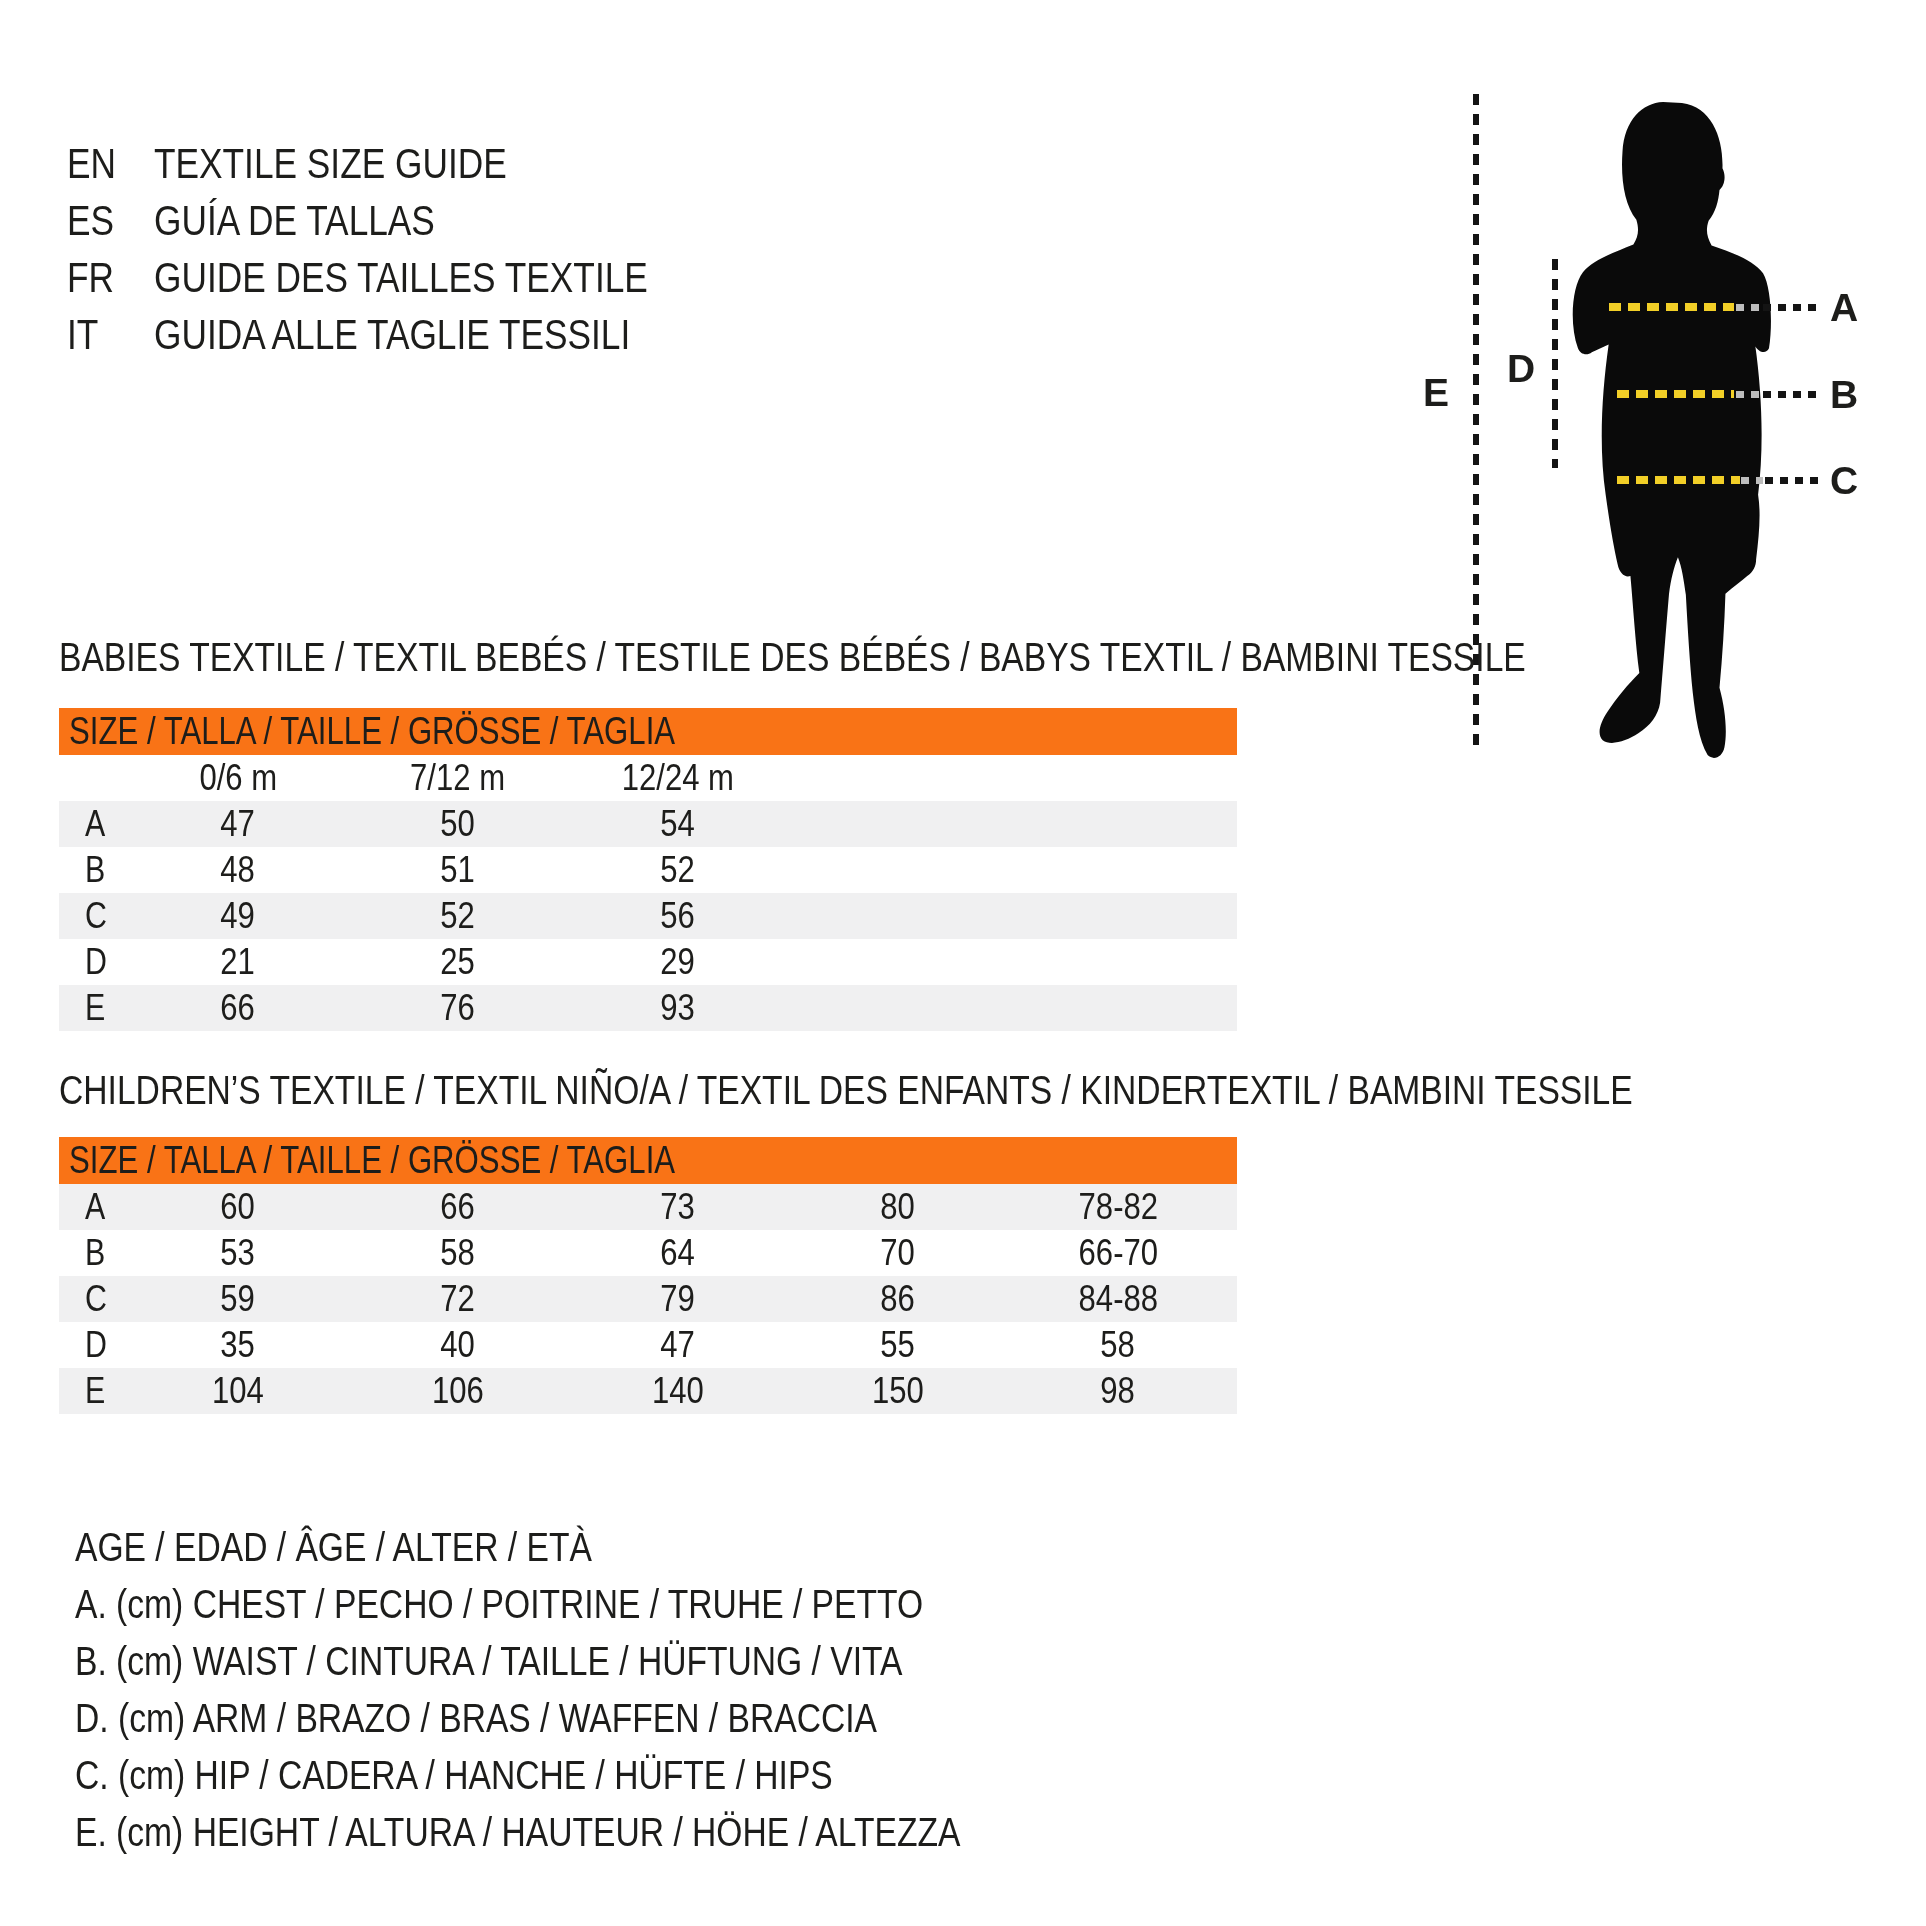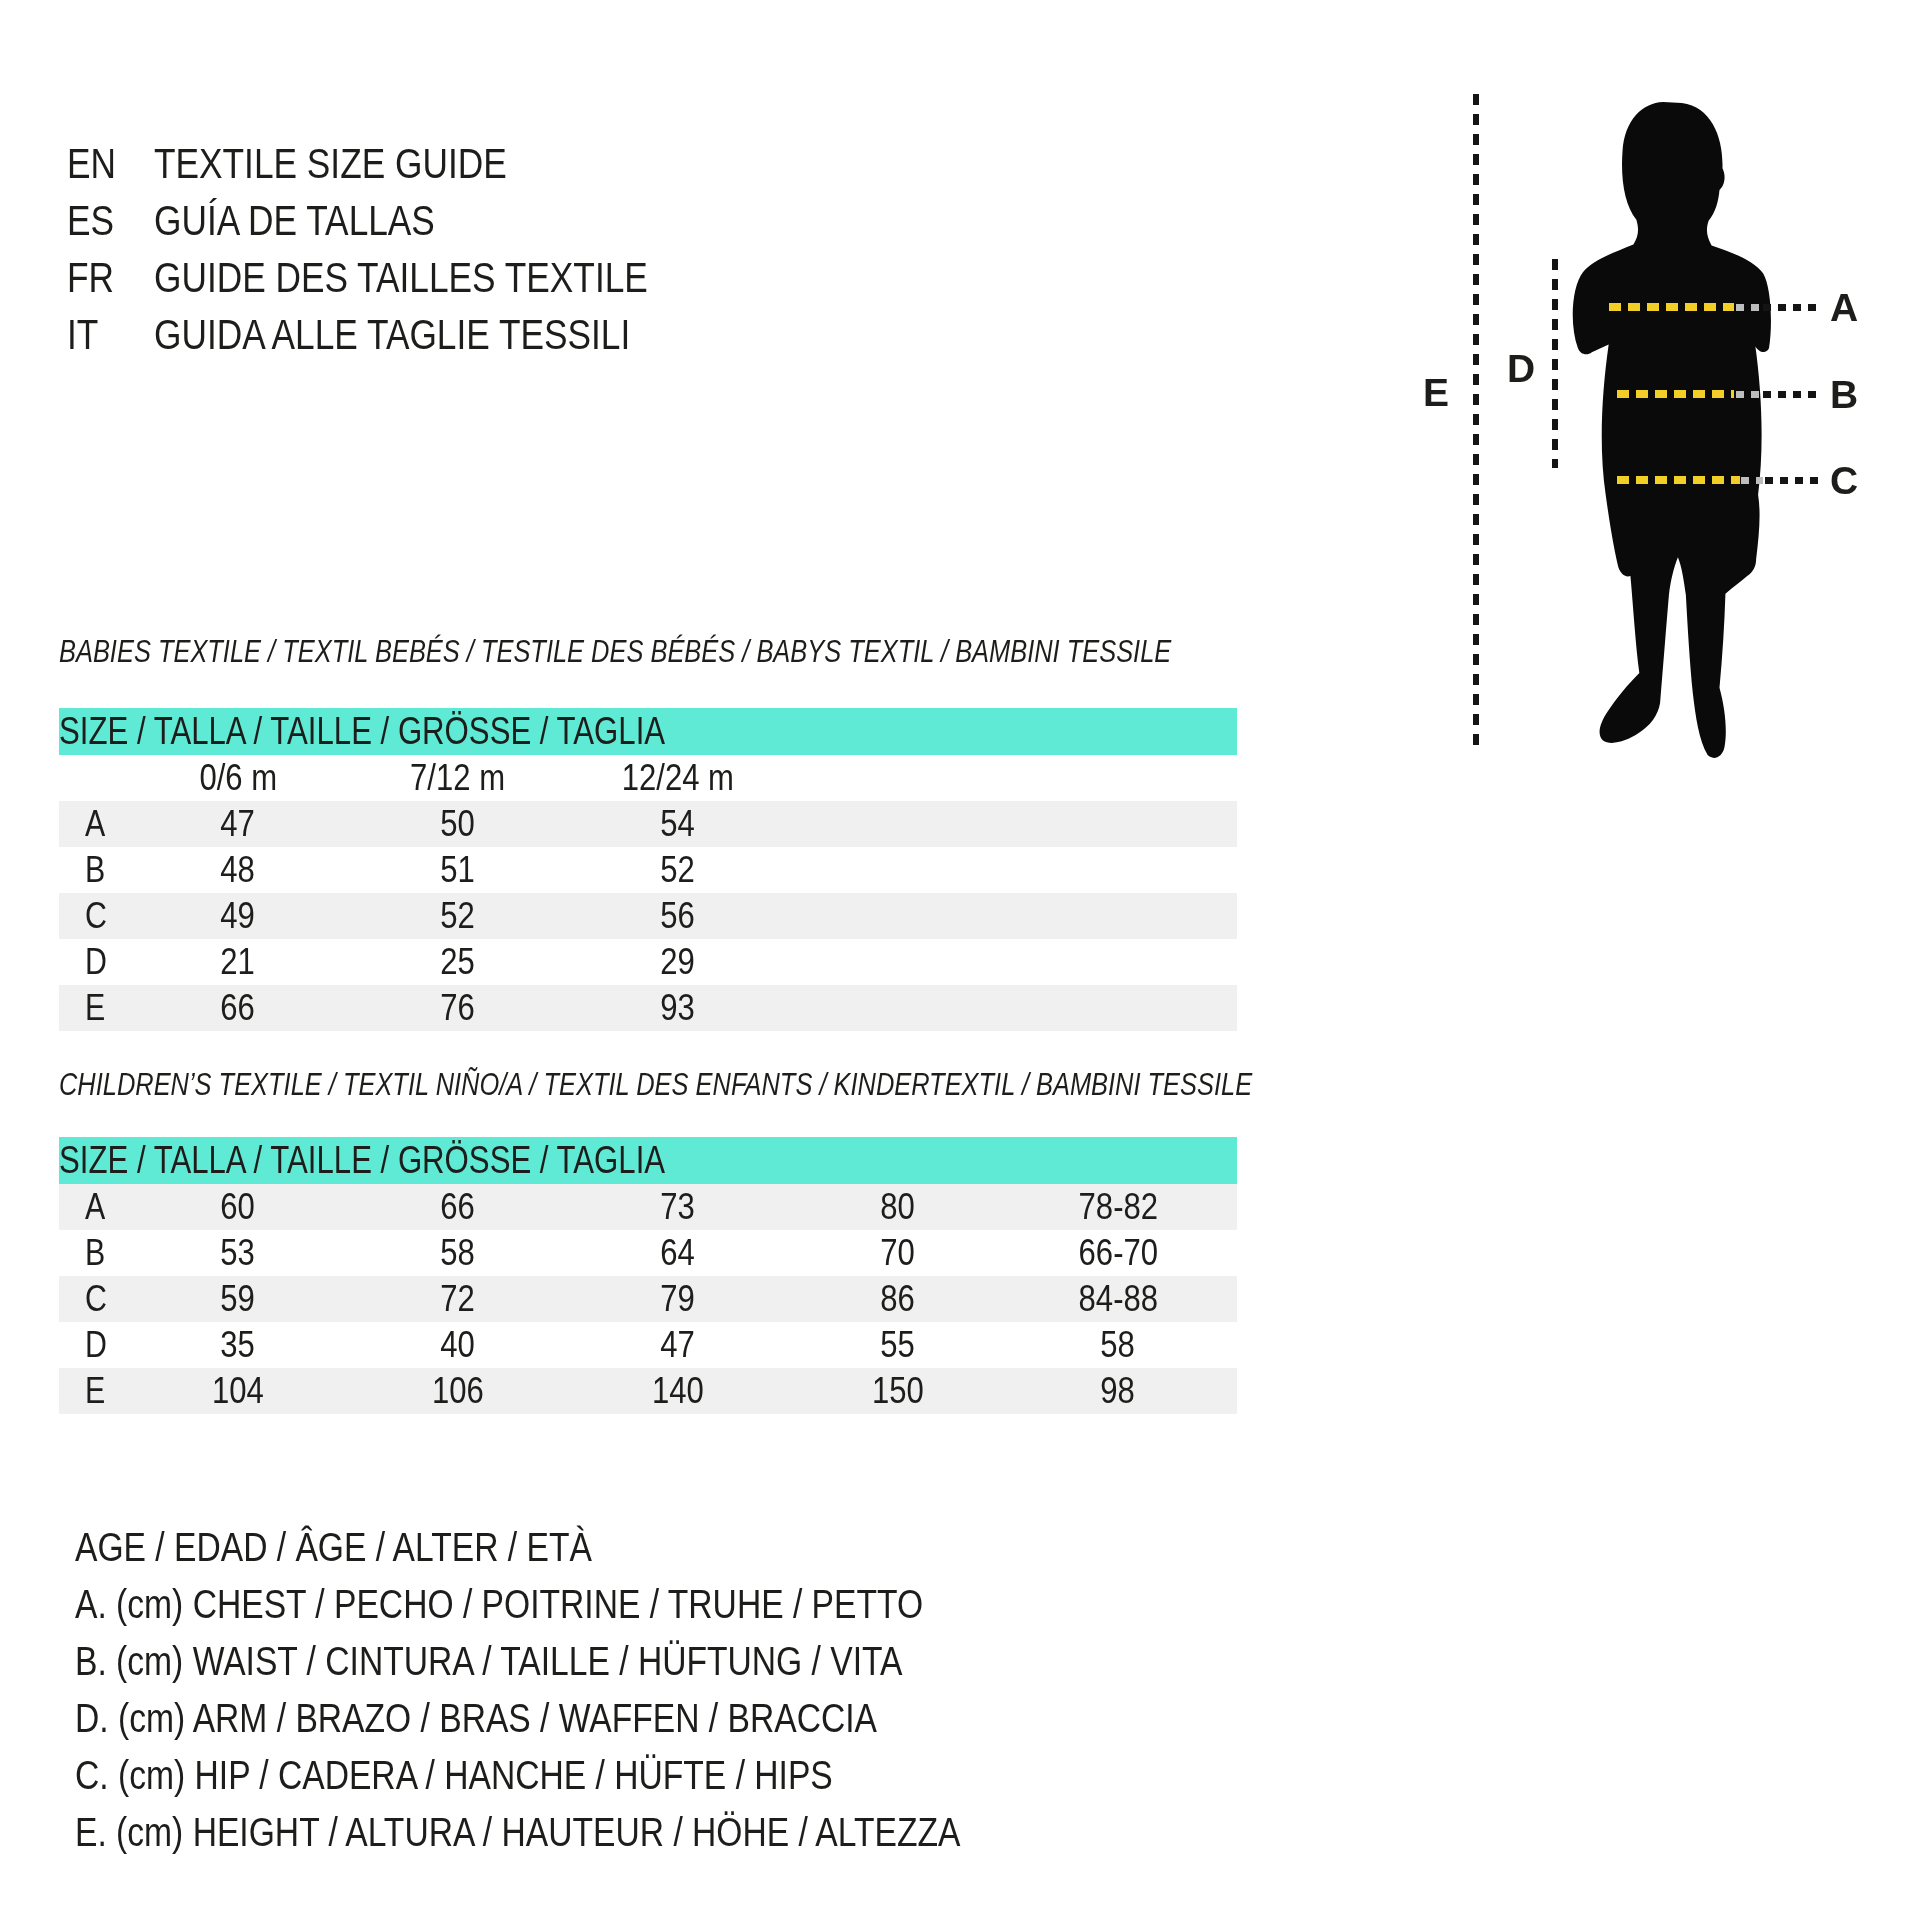--- a/index.html
+++ b/index.html
@@ -12,25 +12,25 @@
   .cnd{display:inline-block;transform:scaleX(0.84);transform-origin:center center;white-space:nowrap;}
   .cnd-l{display:inline-block;transform:scaleX(0.82);transform-origin:left center;white-space:nowrap;}
 
   
   .lang-block{left:67px;top:95px;margin-top:40px;}
   .lang-row{display:flex;height:57px;align-items:center;font-size:43px;}
   .lang-row .code{width:87px;}
   .lang-row .title{white-space:nowrap;}
 
   
-  .section-heading{font-size:31px;white-space:nowrap;font-style:italic;}
+  .section-heading{font-size:41px;white-space:nowrap;}
 
   
   .size-table{width:1178px;}
-  .size-table .bar{height:47px;background:#5eead4;display:flex;align-items:center;padding-left:0;font-size:38px;}
+  .size-table .bar{height:47px;background:#f97316;display:flex;align-items:center;padding-left:10px;font-size:38px;}
   .size-table .row{display:grid;height:46px;align-items:center;font-size:37px;}
   .size-table .row.stripe{background:#f0f0f1;}
   .size-table .cell{text-align:center;}
   .size-table .cell.lab{text-align:left;padding-left:26px;}
 
   
   .legend{left:67px;top:1519px;margin-left:8px;}
   .legend-line{height:57px;display:flex;align-items:center;font-size:41px;}
 
   

